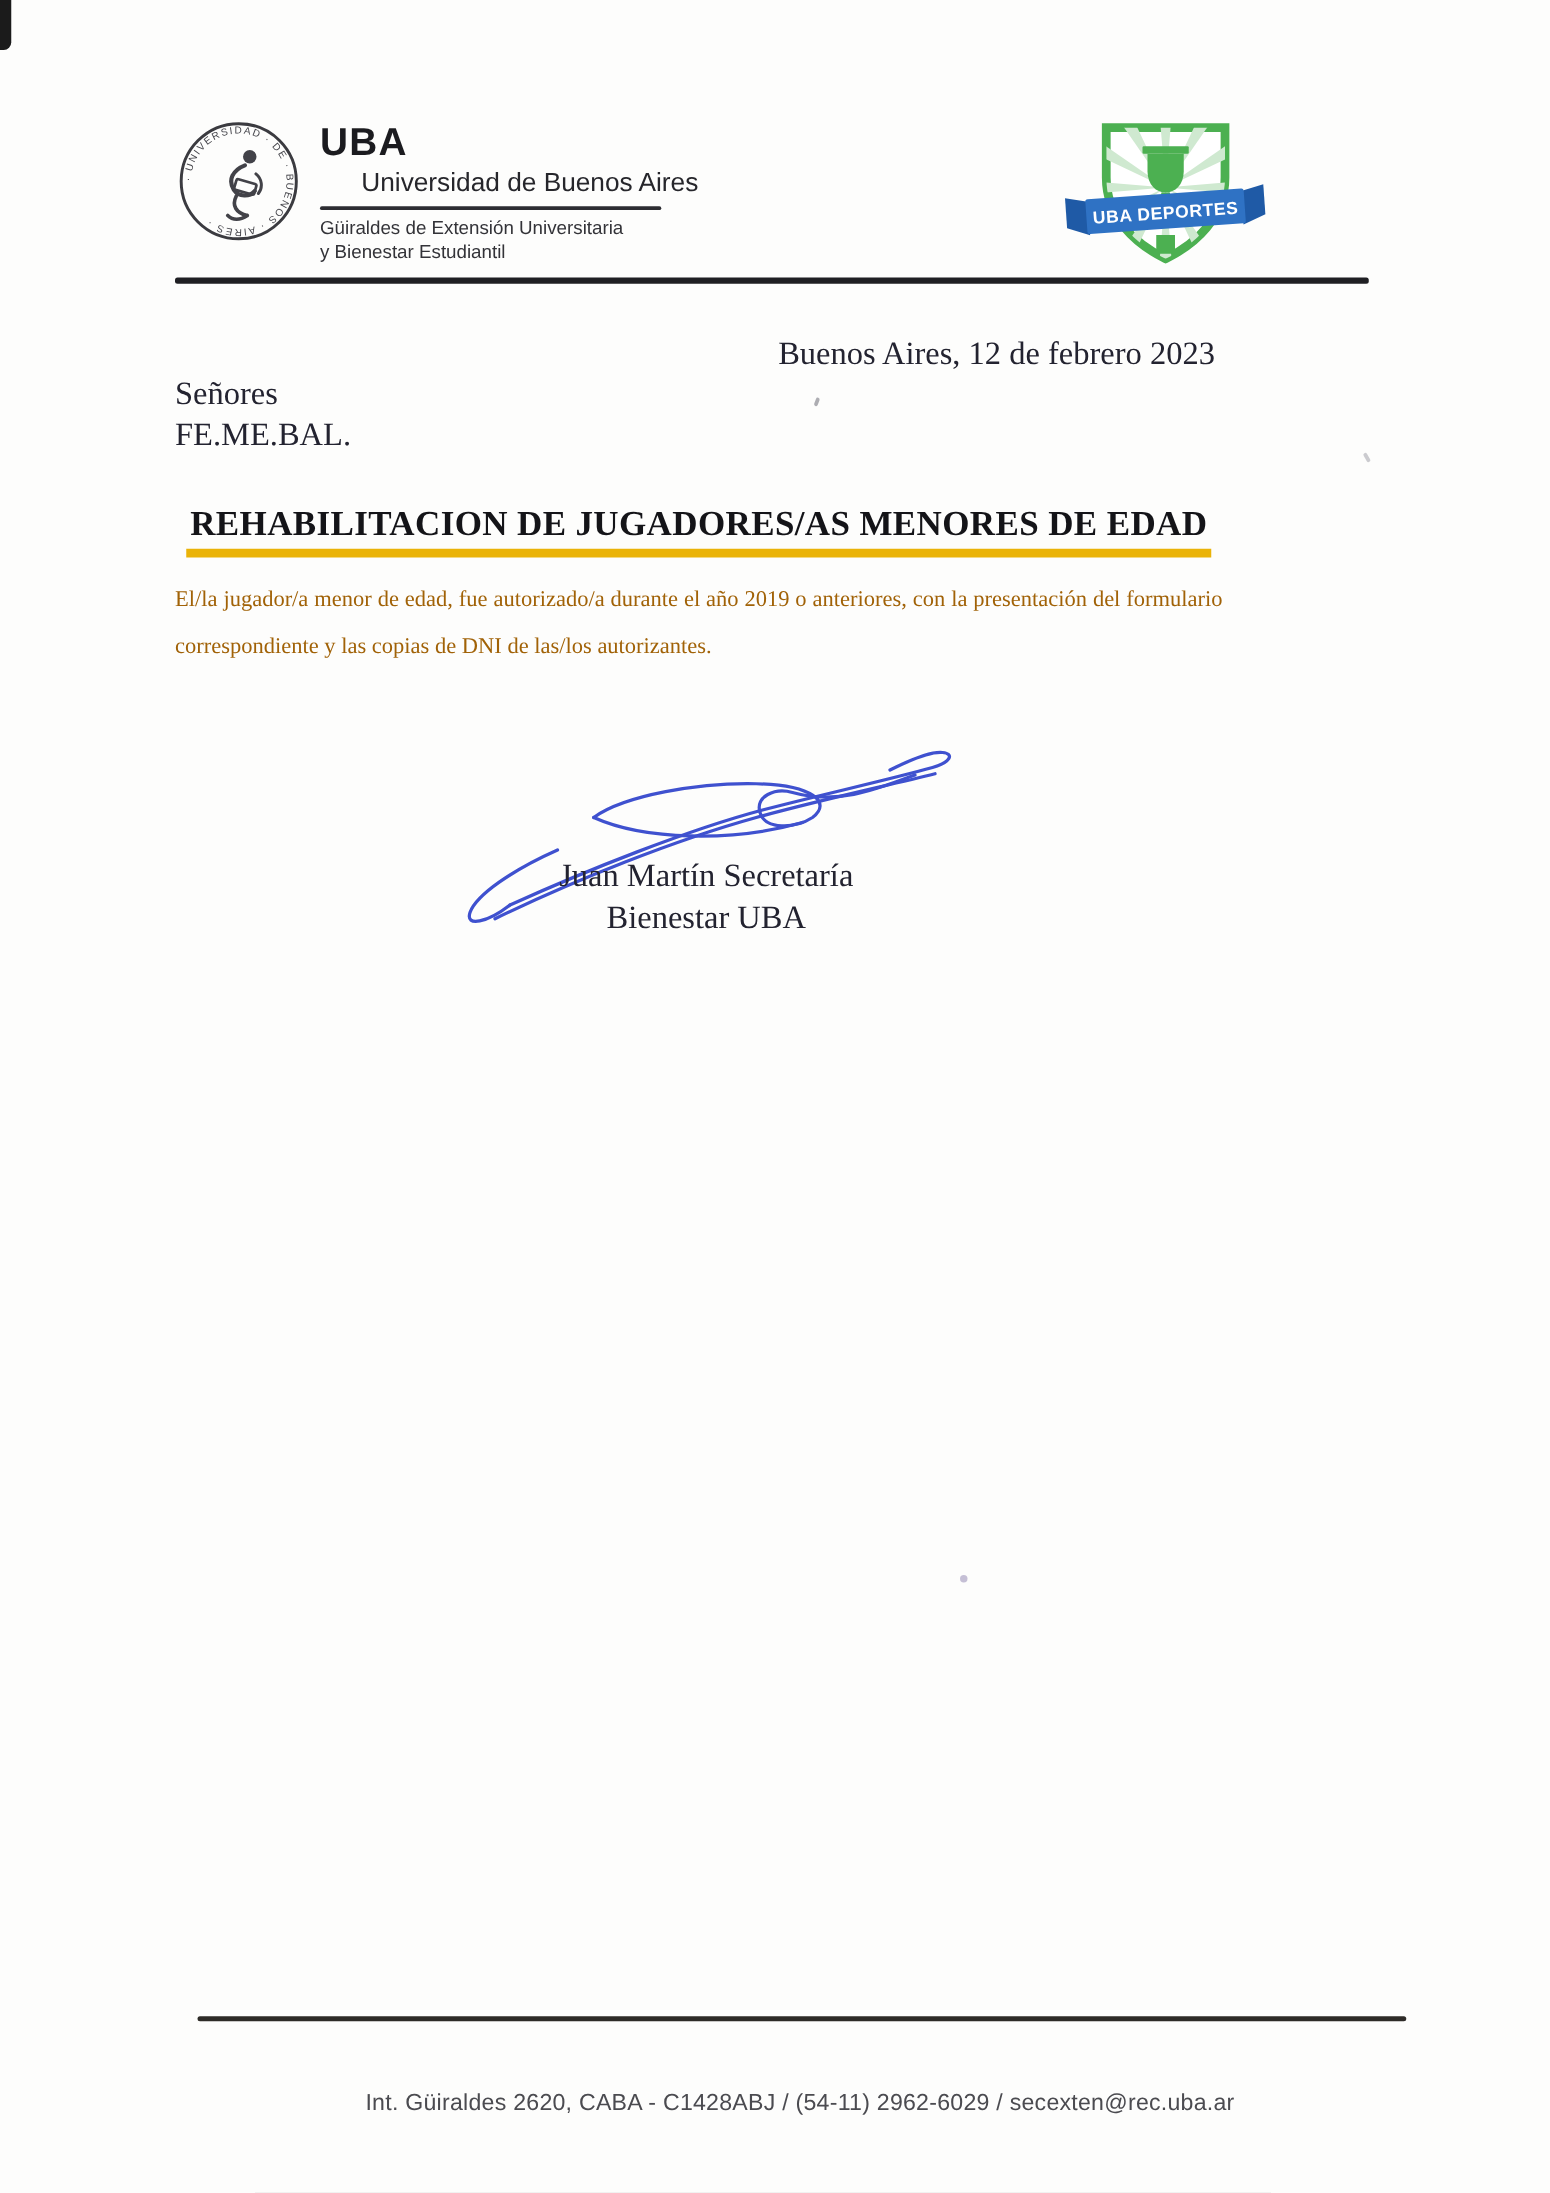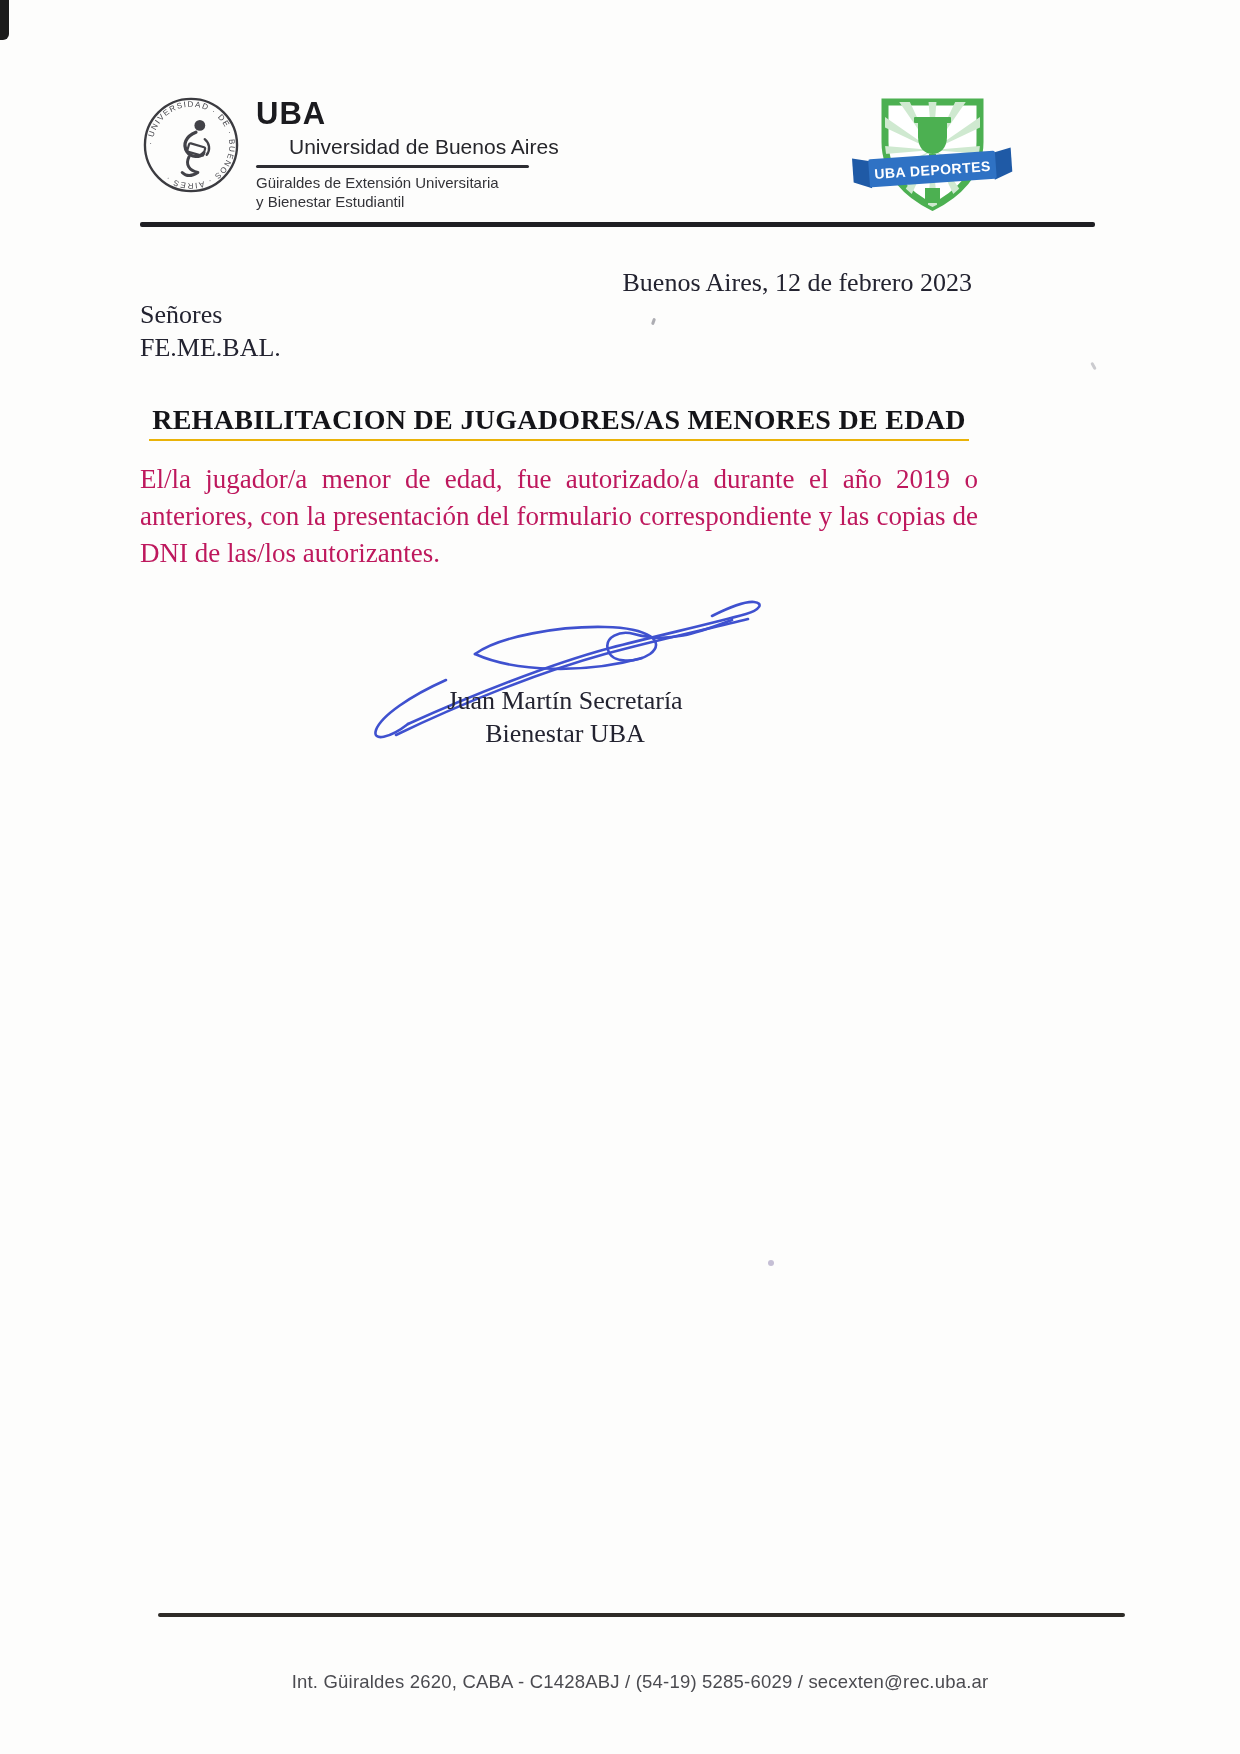--- a/index.html
+++ b/index.html
@@ -20,25 +20,25 @@
   .uba-rule{width:273px;height:3px;background:#2d2d32;margin-top:8px;border-radius:2px;}
   .uba-dept{font-size:15px;color:#333338;margin-top:5px;line-height:19px;}
   .deportes{position:absolute;left:845px;top:92px;width:175px;height:125px;}
   .header-rule{position:absolute;left:140px;top:222px;width:955px;height:5px;background:#1f1f23;border-radius:2px;}
   
   .date-line{position:absolute;right:268px;top:268px;font-size:26px;color:#232330;white-space:nowrap;}
   .addressee{position:absolute;left:140px;top:298px;font-size:26px;line-height:33px;color:#232330;}
   .subject{position:absolute;left:140px;top:404px;width:838px;text-align:center;}
   .subject span{
     display:inline-block;font-size:28px;font-weight:bold;color:#141418;
-    letter-spacing:.3px;border-bottom:2px solid #eab308;padding:0 3px 3px;
+    letter-spacing:.3px;border-bottom:7px solid #eab308;padding:0 3px 3px;
   }
   .body-par{
     position:absolute;left:140px;top:461px;width:838px;
-    font-size:27px;line-height:37px;color:#be185d;
+    font-size:18px;line-height:37px;color:#a16207;
     text-align:justify;text-justify:inter-word;
   }
   .signature-svg{position:absolute;left:350px;top:592px;width:420px;height:150px;}
   .signer{position:absolute;left:365px;top:684px;width:400px;text-align:center;font-size:26px;line-height:33px;color:#232330;}
   
   .footer-rule{position:absolute;left:158px;top:1613px;width:967px;height:4px;background:#2e2b27;border-radius:2px;}
   .footer-text{
     position:absolute;left:160px;top:1671px;width:960px;text-align:center;
     font-family:"Liberation Sans","DejaVu Sans",sans-serif;
     font-size:18.5px;color:#4b4b50;letter-spacing:.2px;
@@ -152,15 +152,15 @@
       <path d="M 58 132 C 40 146 22 150 26 138 C 31 124 60 104 96 88"></path>
     </g>
   </svg>
 
   <div class="signer">
     <div>Juan Martín Secretaría</div>
     <div>Bienestar UBA</div>
   </div>
 
   <div class="footer-rule"></div>
-  <div class="footer-text">Int. Güiraldes 2620, CABA - C1428ABJ / (54-19) 5285-6029 / secexten@rec.uba.ar</div>
+  <div class="footer-text">Int. Güiraldes 2620, CABA - C1428ABJ / (54-11) 2962-6029 / secexten@rec.uba.ar</div>
 
 </div>
 
 </body></html>

